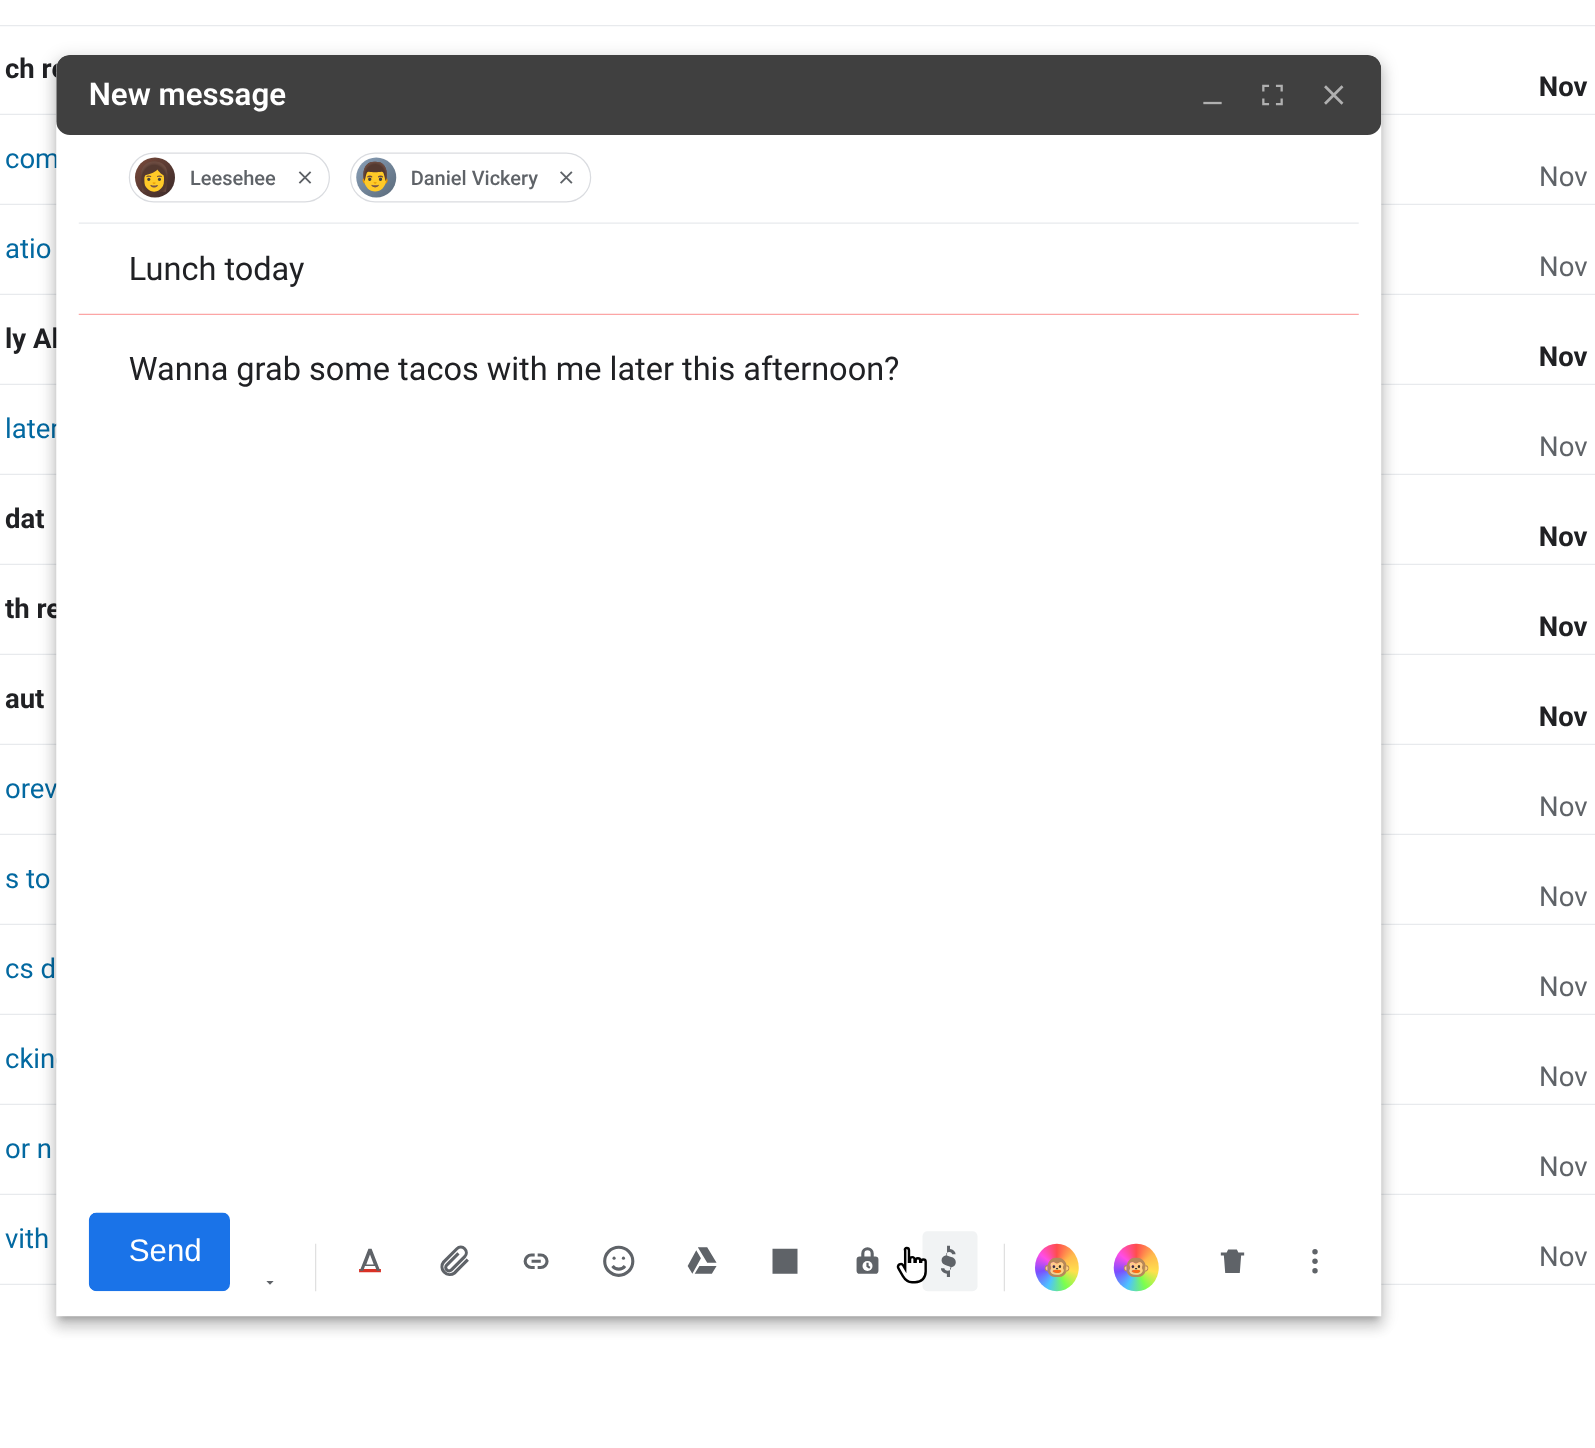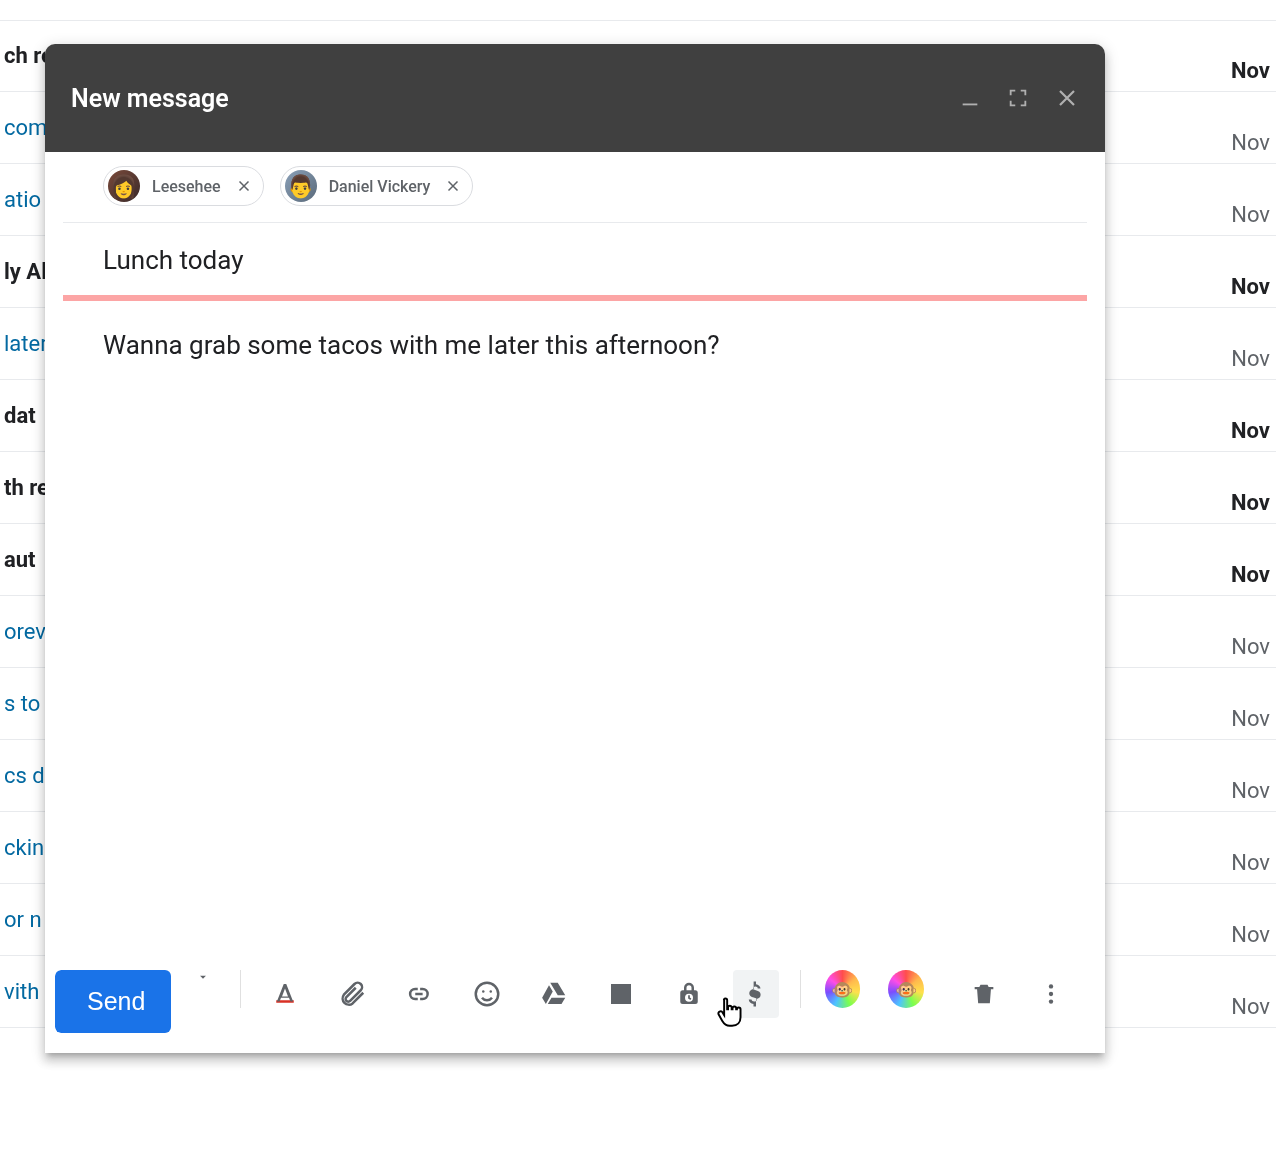--- a/index.html
+++ b/index.html
@@ -48,24 +48,25 @@
       border-radius: 10px 10px 0 0;
       box-shadow: 0 8px 10px 1px rgba(0,0,0,.14), 0 3px 14px 2px rgba(0,0,0,.12), 0 5px 5px -3px rgba(0,0,0,.2);
       display: flex;
       flex-direction: column;
       overflow: hidden;
     }
 
     .compose-header {
       background: #404040;
       color: #fff;
-      height: 108px;
+      height: 64px;
       display: flex;
       align-items: center;
       padding: 0 26px;
+      border-radius: 11px;
     }
     .compose-title {
       font-size: 25px;
       font-weight: 600;
       flex: 1;
     }
     .hdr-actions {
       display: flex;
       align-items: center;
       gap: 26px;
@@ -103,21 +104,21 @@
       display: inline-flex;
       align-items: center;
       justify-content: center;
       font-size: 22px;
     }
     .chip-label { font-size: 16px; color: #5f6368; font-weight: 500; }
     .chip-close { color: #5f6368; margin-left: 14px; display: inline-flex; cursor: pointer; }
 
     .subject {
       padding: 22px 40px 20px;
-      border-bottom: 6px solid #fca5a5;
+      border-bottom: 1px solid #fca5a5;
       margin: 0 18px;
     }
     .subject-text {
       font-size: 26px;
       color: #202124;
       font-weight: 400;
       outline: none;
     }
 
     .body-area {
@@ -127,22 +128,22 @@
     }
     .body-text {
       font-size: 26px;
       color: #202124;
       line-height: 1.4;
       outline: none;
     }
 
     .compose-footer {
       display: flex;
-      align-items: flex-start;
-      padding: 0 26px 20px 10px;
+      align-items: flex-end;
+      padding: 0 26px 20px 26px;
       gap: 12px;
     }
 
     .send-wrap {
       display: flex;
       align-items: stretch;
       border-radius: 6px;
       overflow: hidden;
       height: 63px;
     }

